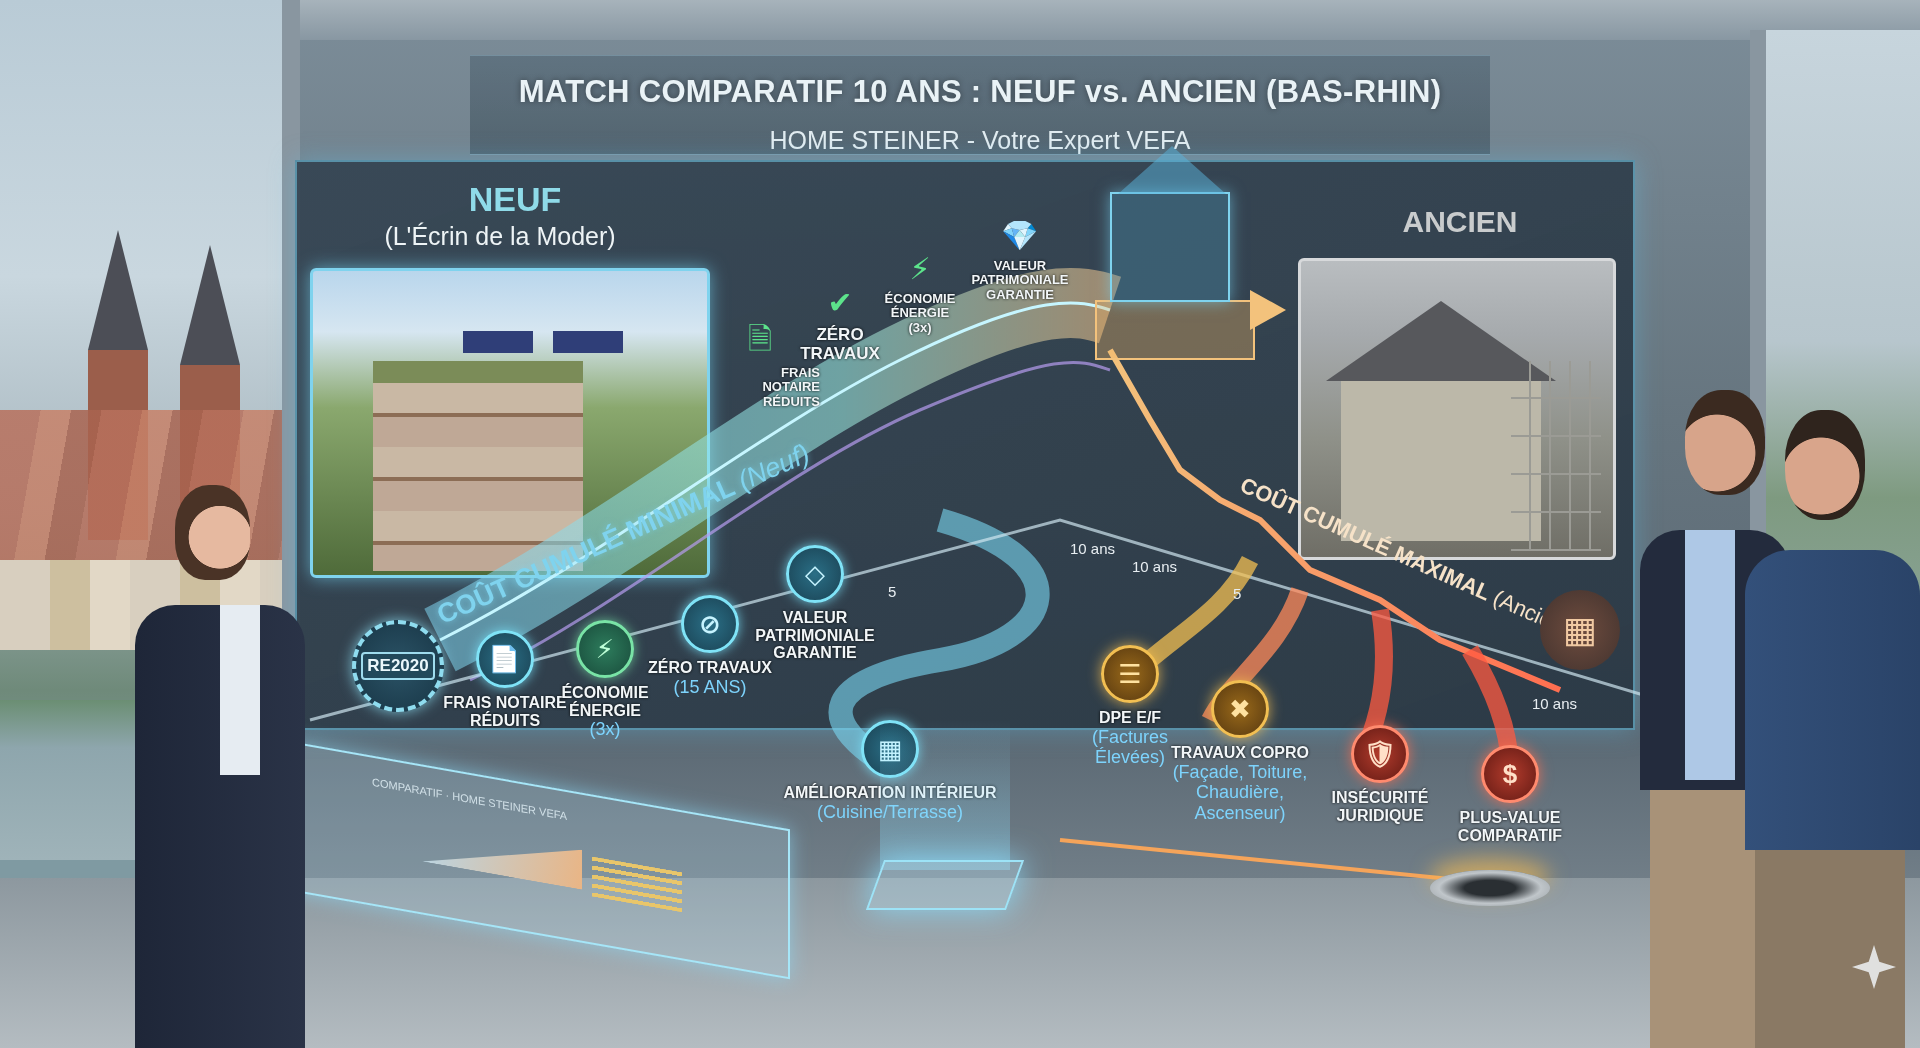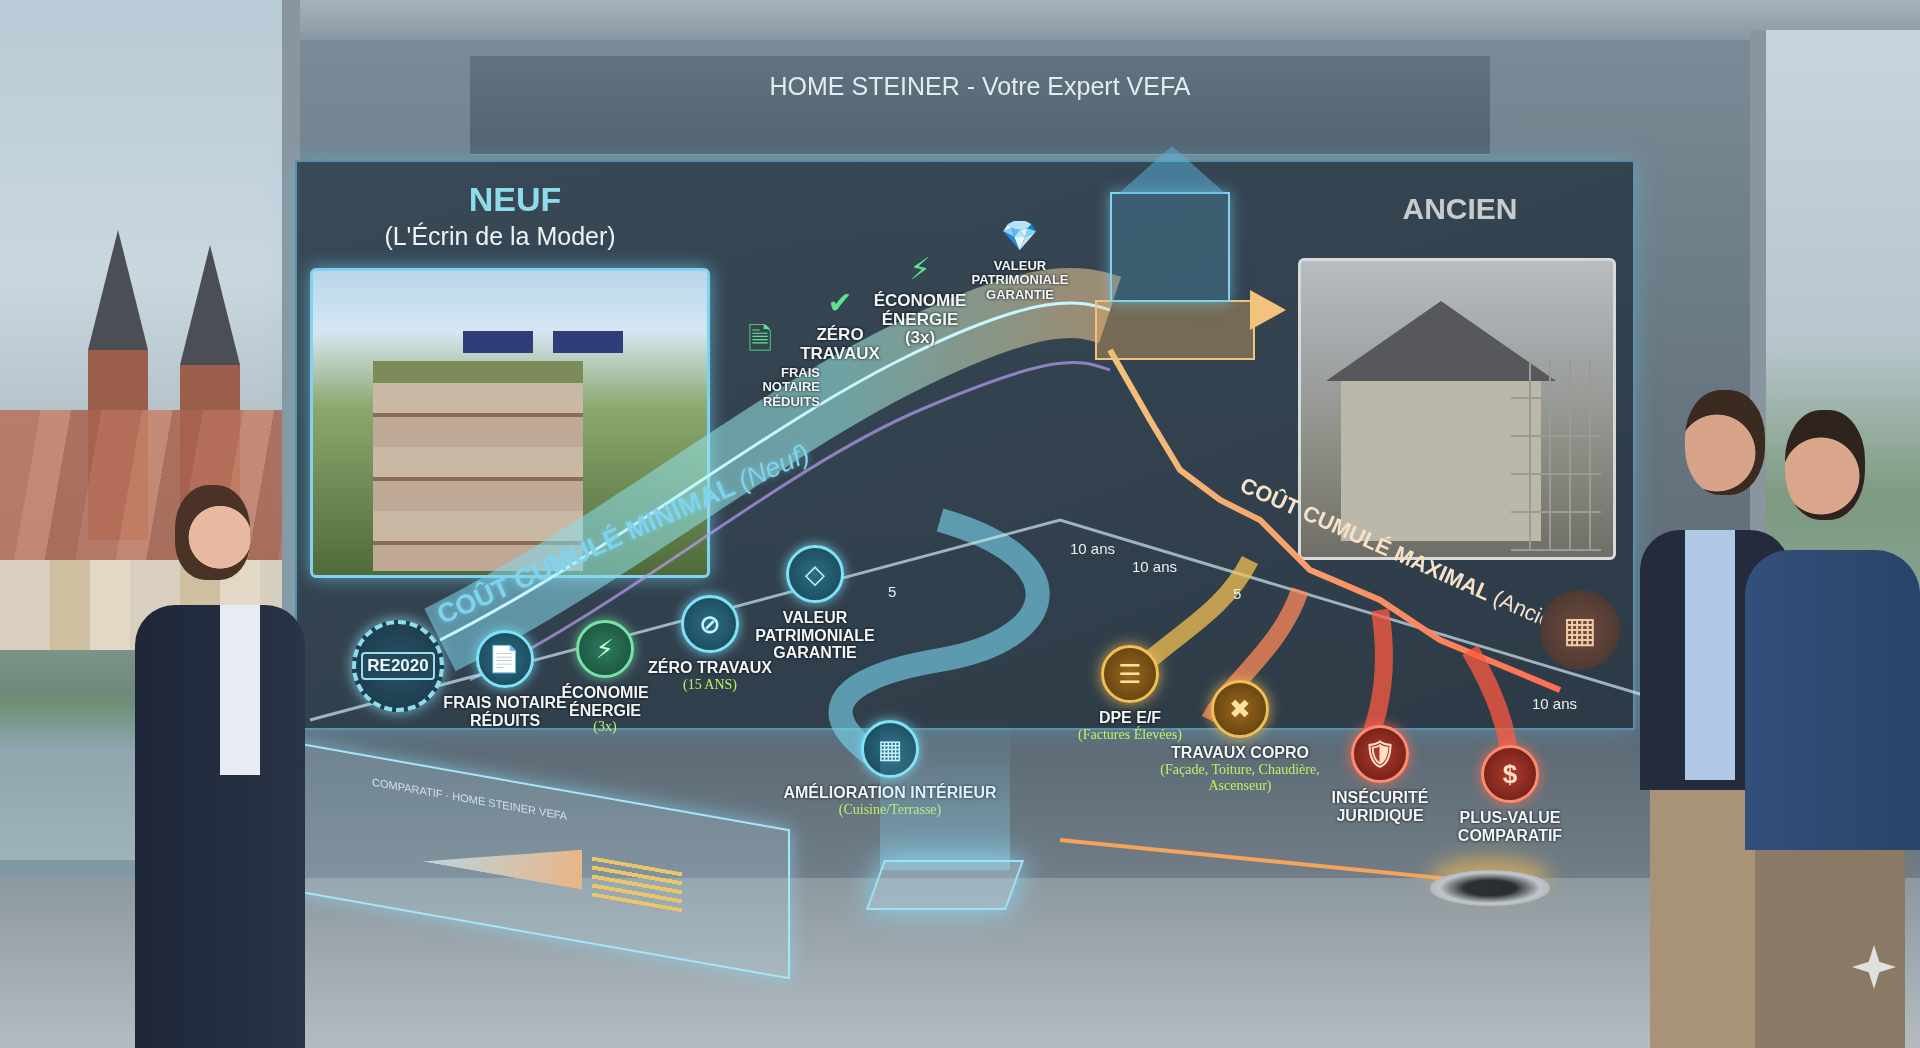--- a/index.html
+++ b/index.html
@@ -86,21 +86,21 @@
   }
   .neuf-heading {
     position: absolute; left: 455px; top: 180px; width: 120px; text-align: center;
     font-size: 34px; font-weight: bold; color: #8fdbe9;
   }
   .neuf-sub {
     position: absolute; left: 370px; top: 222px; width: 260px; text-align: center;
     font-size: 25px; color: #eef4f6;
   }
   .ancien-heading {
-    position: absolute; left: 1380px; top: 192px; width: 160px; text-align: center;
+    position: absolute; left: 1380px; top: 205px; width: 160px; text-align: center;
     font-size: 30px; font-weight: bold; color: #c9cccd;
   }
   .photo {
     position: absolute; border-radius: 6px; overflow: hidden;
   }
   .photo-neuf {
     left: 310px; top: 268px; width: 400px; height: 310px;
     border: 3px solid #7fd3ee;
     box-shadow: 0 0 18px rgba(120,220,250,.6);
     background: linear-gradient(180deg, #b9d6ec 0%, #d6e6f1 20%, #8aa86e 45%, #4f6b3a 100%);
@@ -158,21 +158,21 @@
   }
 
   
   .benefit {
     position: absolute; text-align: center; width: 150px;
   }
   .benefit .lbl {
     font-size: 16px; font-weight: bold; line-height: 1.1; color: #f2f6f8;
     text-shadow: 0 0 3px #000;
   }
-  .benefit .sub { font-size: 14px; color: #bef264; line-height: 1.15; font-family: Liberation Serif, serif; }
+  .benefit .sub { font-size: 18px; color: #7dd3fc; line-height: 1.15; }
   .icon-circle {
     width: 58px; height: 58px; border-radius: 50%;
     margin: 0 auto 6px auto;
     display: flex; align-items: center; justify-content: center;
     font-size: 26px; font-weight: bold;
   }
   .ic-blue {
     background: radial-gradient(circle, #2a6f86 0%, #1f4f62 70%);
     border: 3px solid #7fe3f7; color: #c7f4ff;
     box-shadow: 0 0 12px rgba(120,225,250,.8);
@@ -330,20 +330,21 @@
   <div class="spire s1"></div>
   <div class="spire s2"></div>
   <div class="town-roofs"></div>
   <div class="town-walls"></div>
   <div class="river"></div>
 </div>
 <div class="window-right"></div>
 <div class="floor"></div>
 
 <div class="header">
+  <div class="title">MATCH COMPARATIF 10 ANS : NEUF vs. ANCIEN (BAS-RHIN)</div>
   <div class="subtitle">HOME STEINER - Votre Expert VEFA</div>
 </div>
 
 <div class="board"></div>
 
 <div class="neuf-heading">NEUF</div>
 <div class="neuf-sub">(L'Écrin de la Moder)</div>
 <div class="ancien-heading">ANCIEN</div>
 
 <div class="photo photo-neuf">
@@ -413,21 +414,21 @@
 </div>
 <div class="benefit" style="left:780px; top:282px; width:120px;">
   <div class="ic-small-green">✔</div>
   <div class="lbl" style="font-size:17px;">
     <div>ZÉRO</div>
     <div>TRAVAUX</div>
   </div>
 </div>
 <div class="benefit" style="left:860px; top:248px; width:120px;">
   <div class="ic-small-green">⚡</div>
-  <div class="lbl" style="font-size:17px;">
+  <div class="lbl" style="font-size:13px;">
     <div>ÉCONOMIE</div>
     <div>ÉNERGIE</div>
     <div>(3x)</div>
   </div>
 </div>
 <div class="benefit" style="left:950px; top:215px; width:140px;">
   <div class="ic-small-green">💎</div>
   <div class="lbl" style="font-size:13px;">
     <div>VALEUR</div>
     <div>PATRIMONIALE</div>

